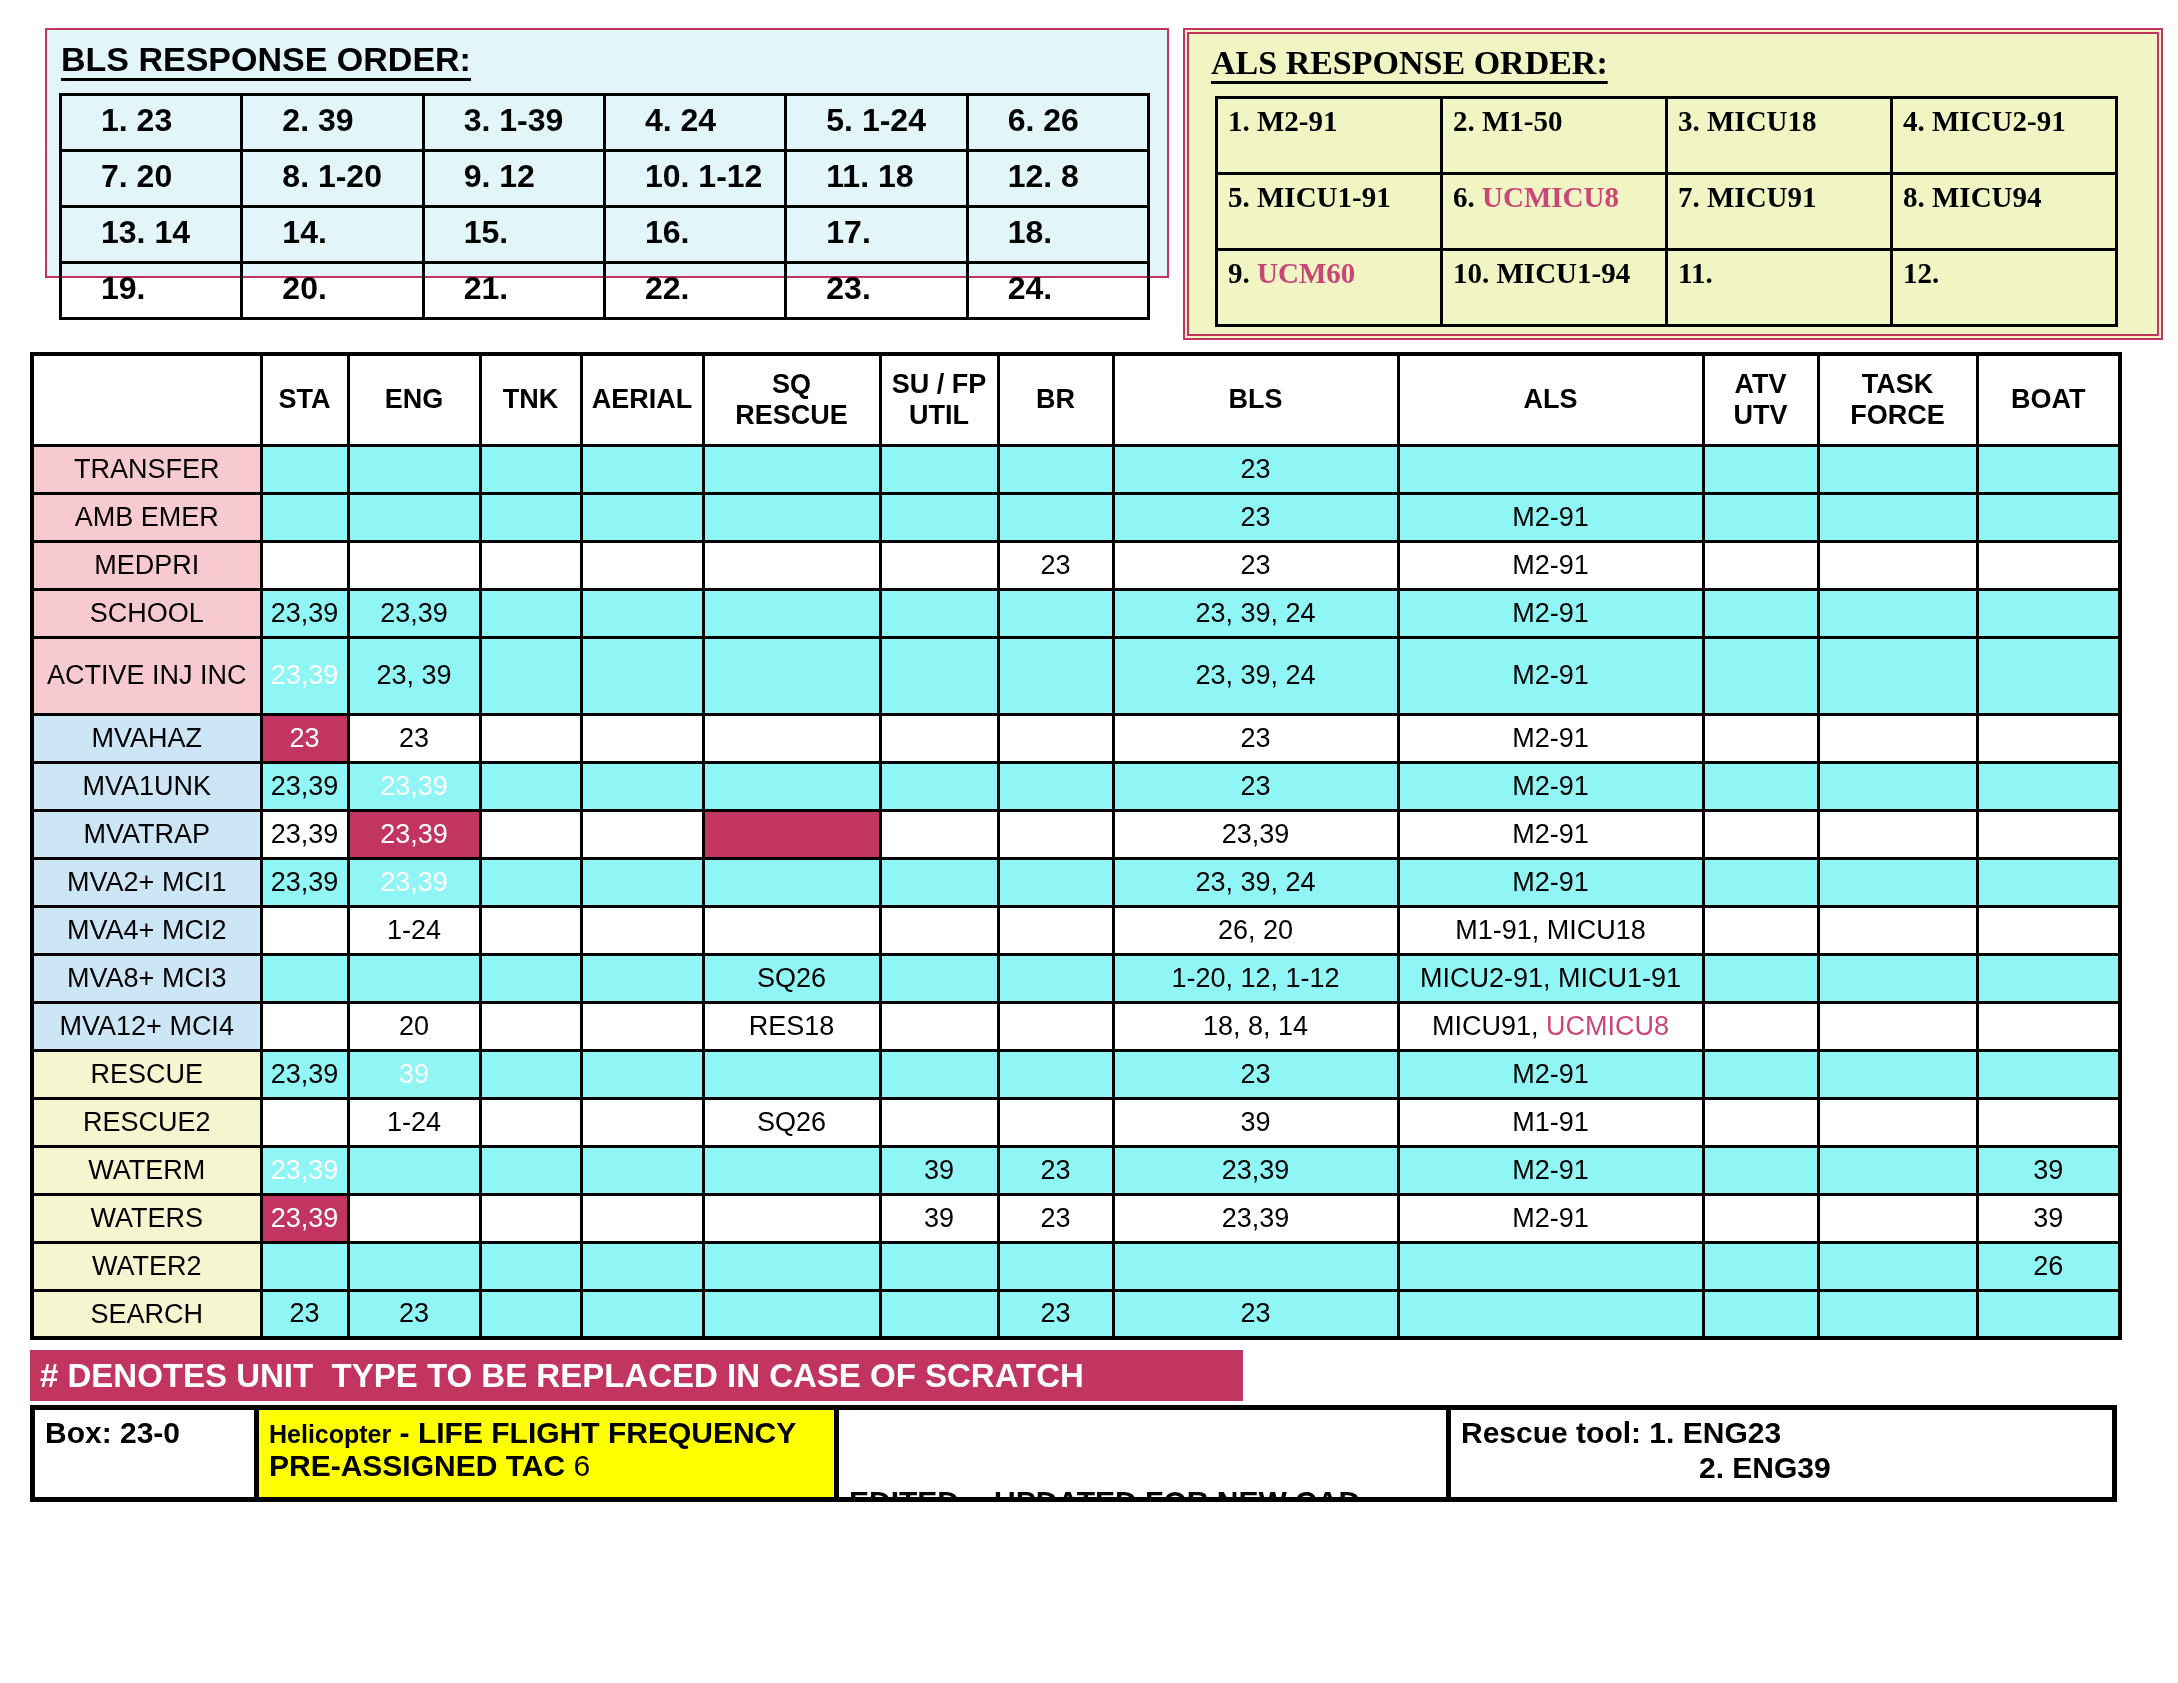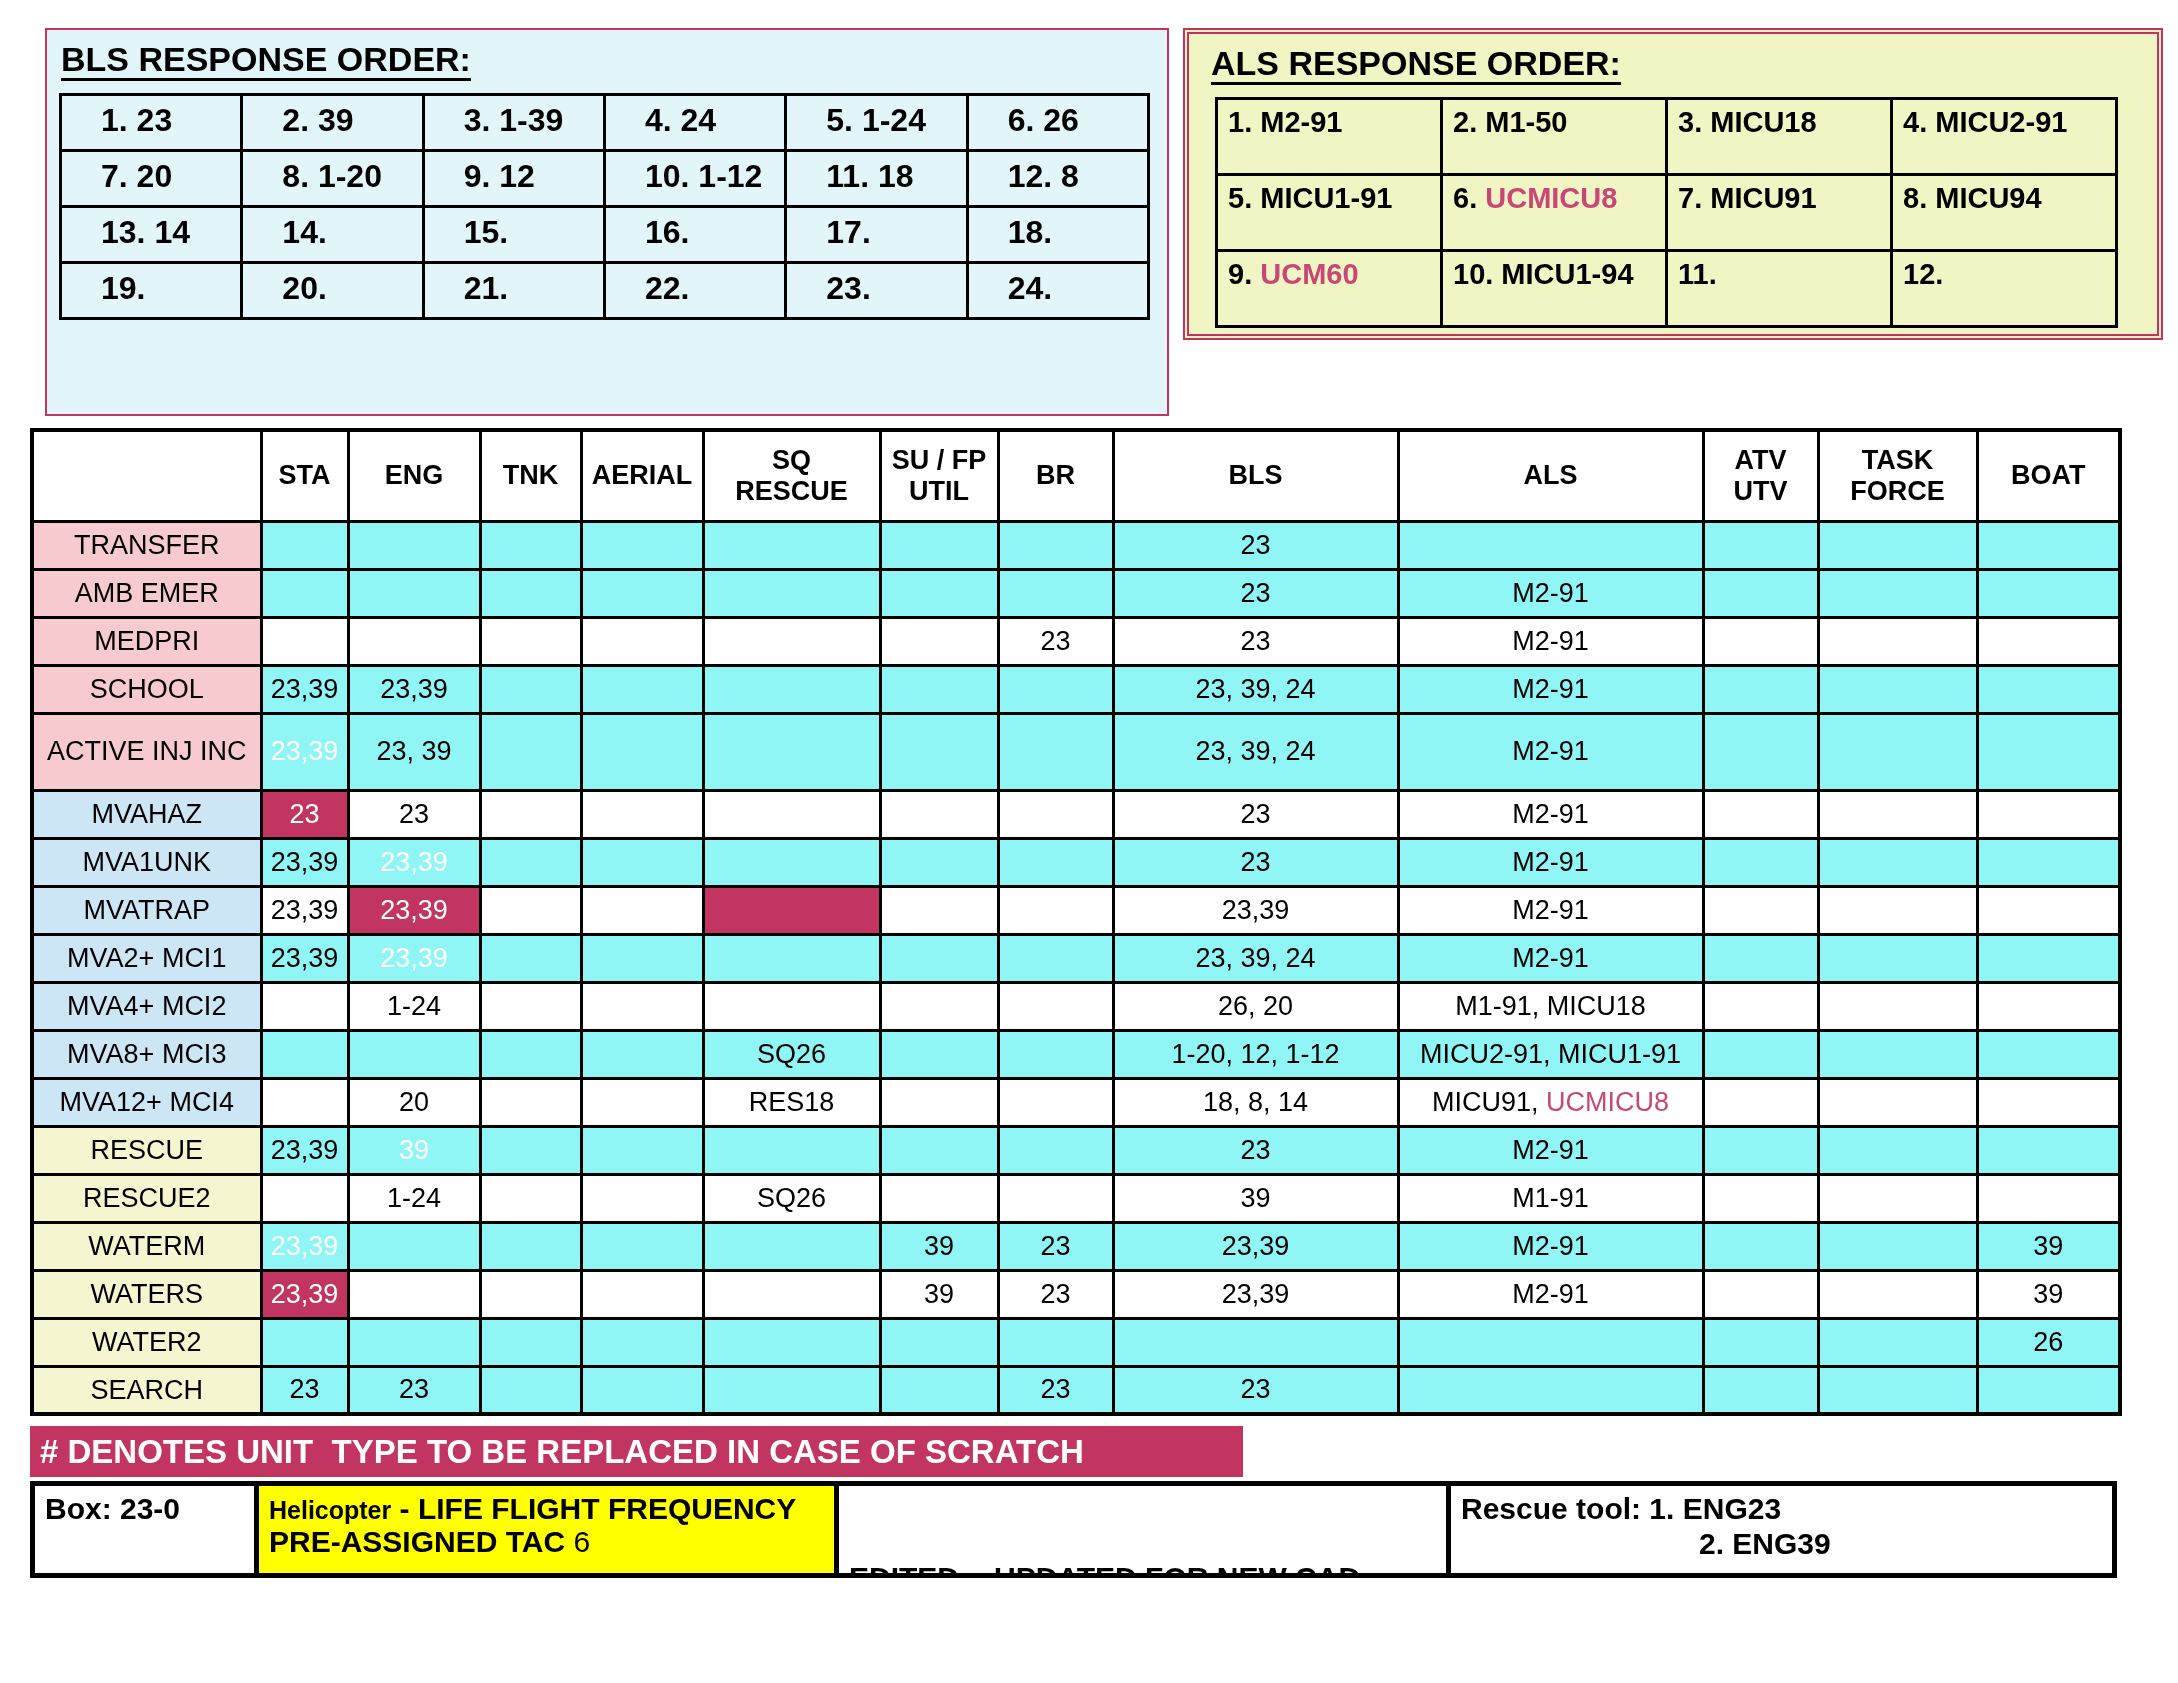--- a/index.html
+++ b/index.html
@@ -18,22 +18,22 @@
   body{
     width:2178px;height:1683px;background:#fff;color:#000;
     font-family:"Liberation Sans",sans-serif;
     -webkit-font-smoothing:antialiased;
   }
   .page{position:relative;width:2178px;height:1683px;overflow:hidden;}
 
   
   .top-row{display:flex;margin:28px 0 0 45px;gap:14px;align-items:stretch;}
   .panel{padding:6px 12px 10px 12px;}
-  .panel.bls{width:1124px;height:388px;background:var(--blsbg);border:2px solid var(--crimson);}
-  .panel.als{width:980px;height:312px;background:var(--alsbg);border:6px double var(--crimson);padding-left:20px;}
+  .panel.bls{width:1124px;height:250px;background:var(--blsbg);border:2px solid var(--crimson);}
+  .panel.als{width:980px;height:312px;background:var(--alsbg);border:6px double var(--crimson);padding-left:20px;font-family:Liberation Serif, serif;}
   .panel h2{
     margin:4px 0 14px 2px;font-size:34px;font-weight:bold;
     text-decoration:underline;text-decoration-thickness:3px;text-underline-offset:7px;
   }
   .order-table{border-collapse:collapse;table-layout:fixed;}
   .order-table td{
     border:3px solid #000;font-weight:bold;vertical-align:top;
     padding:6px 4px 0 10px;white-space:nowrap;overflow:hidden;
   }
   .bls .order-table{width:1091px;}

